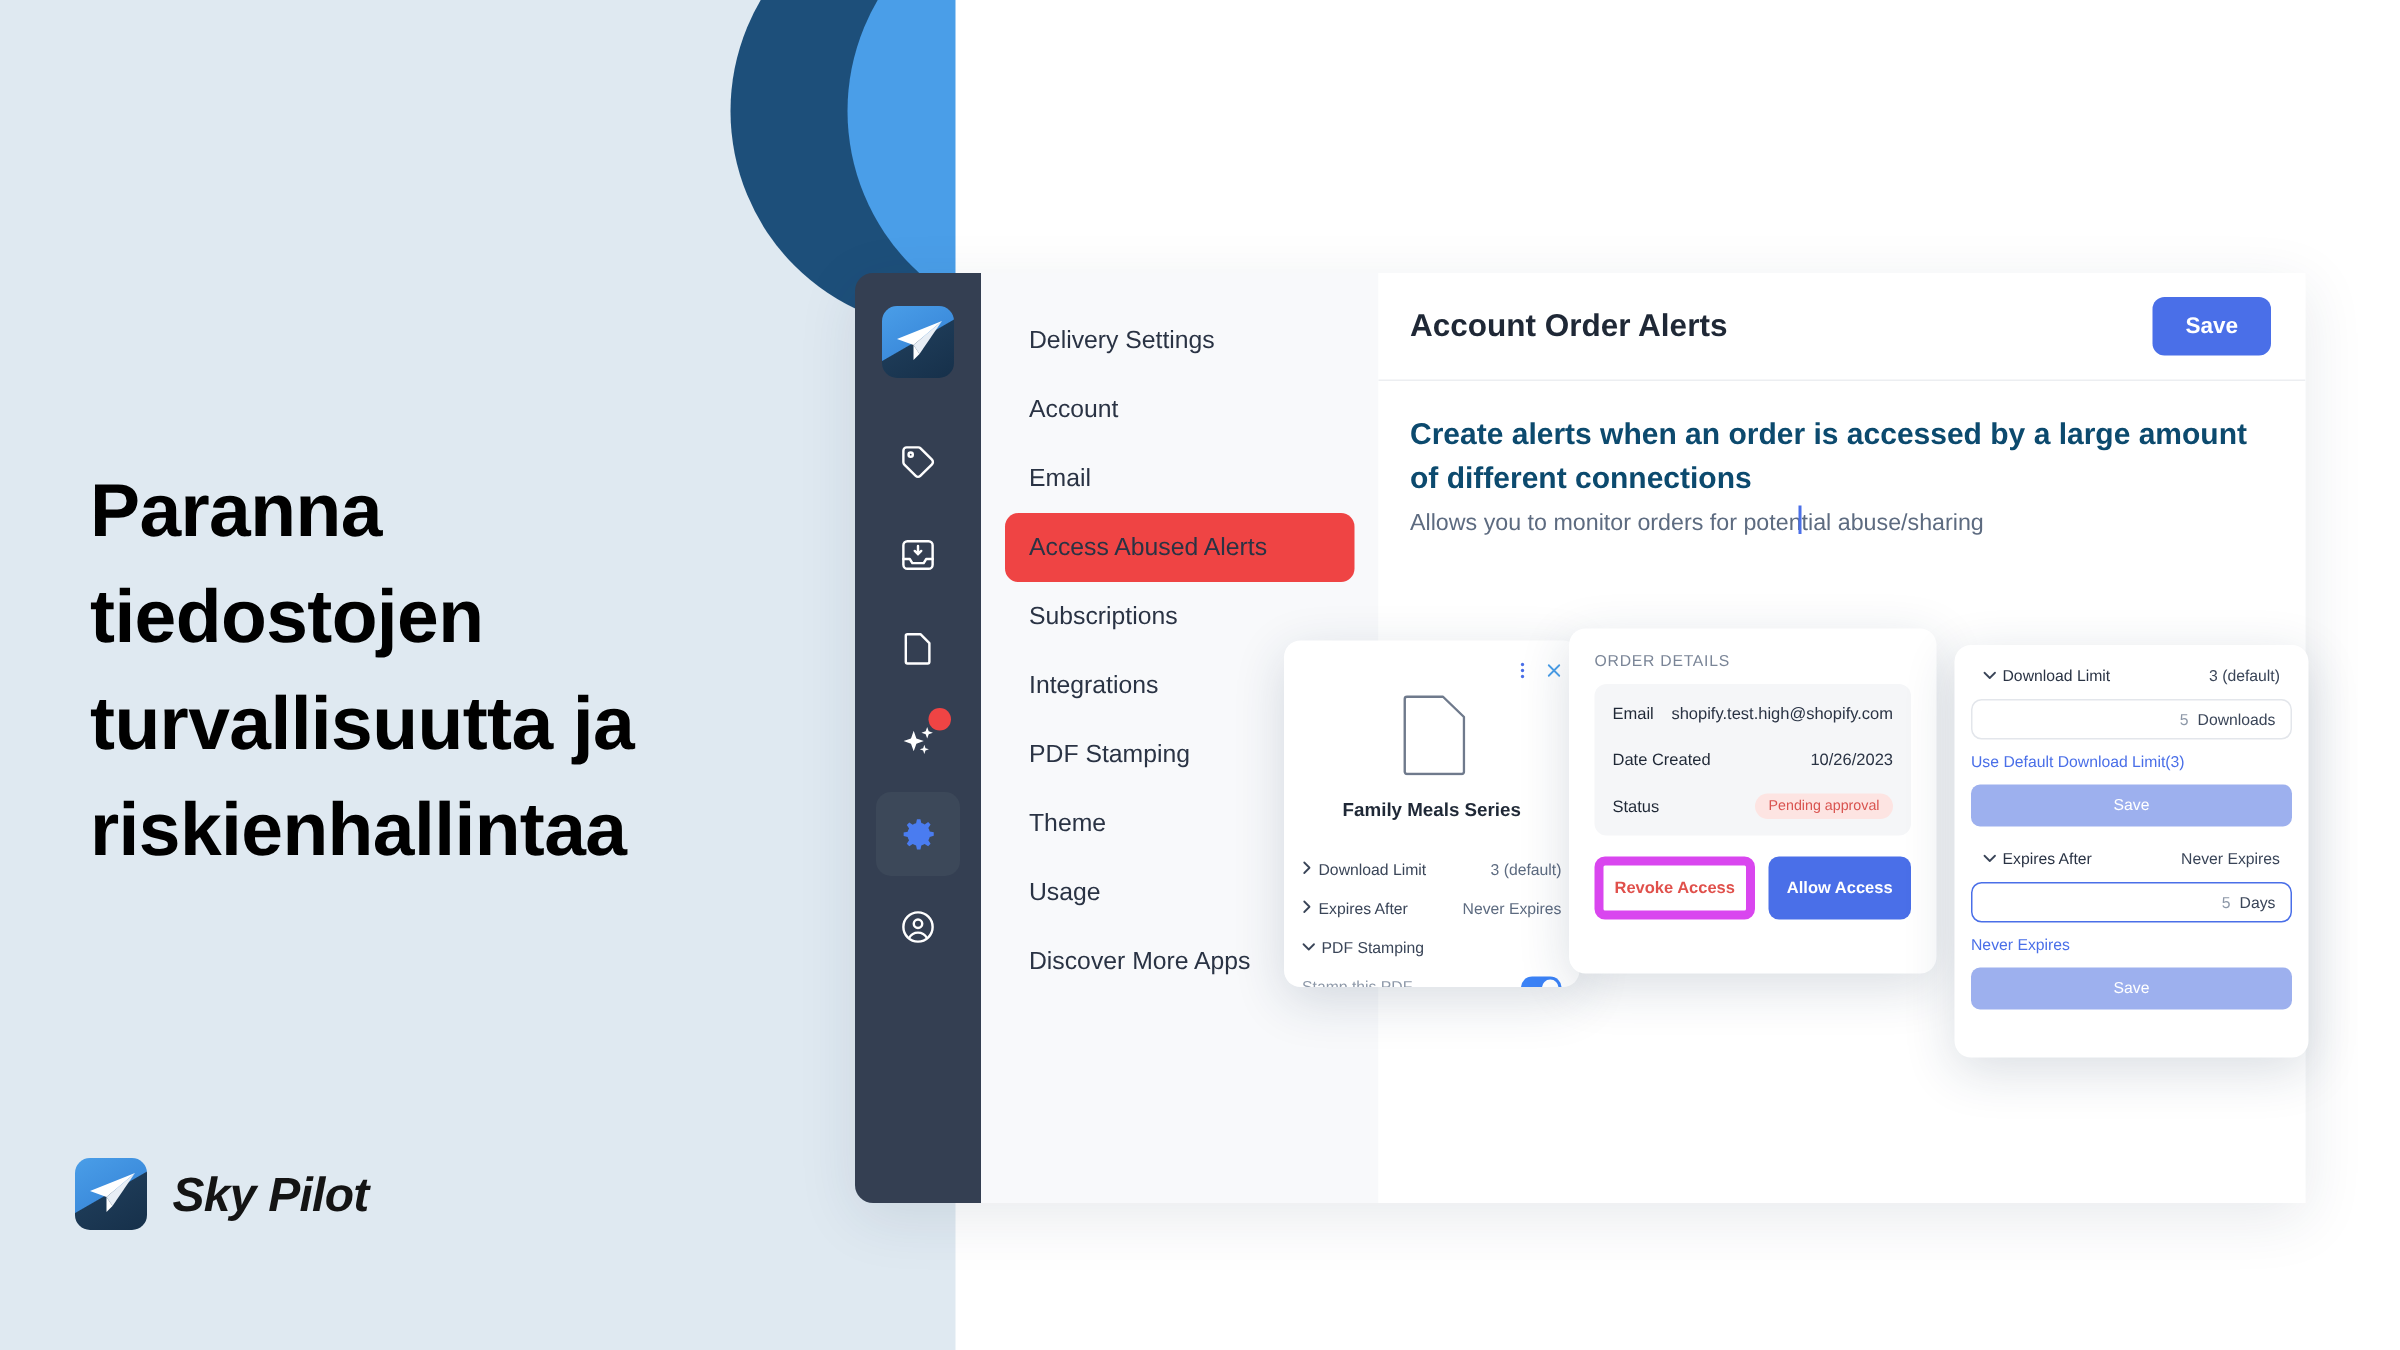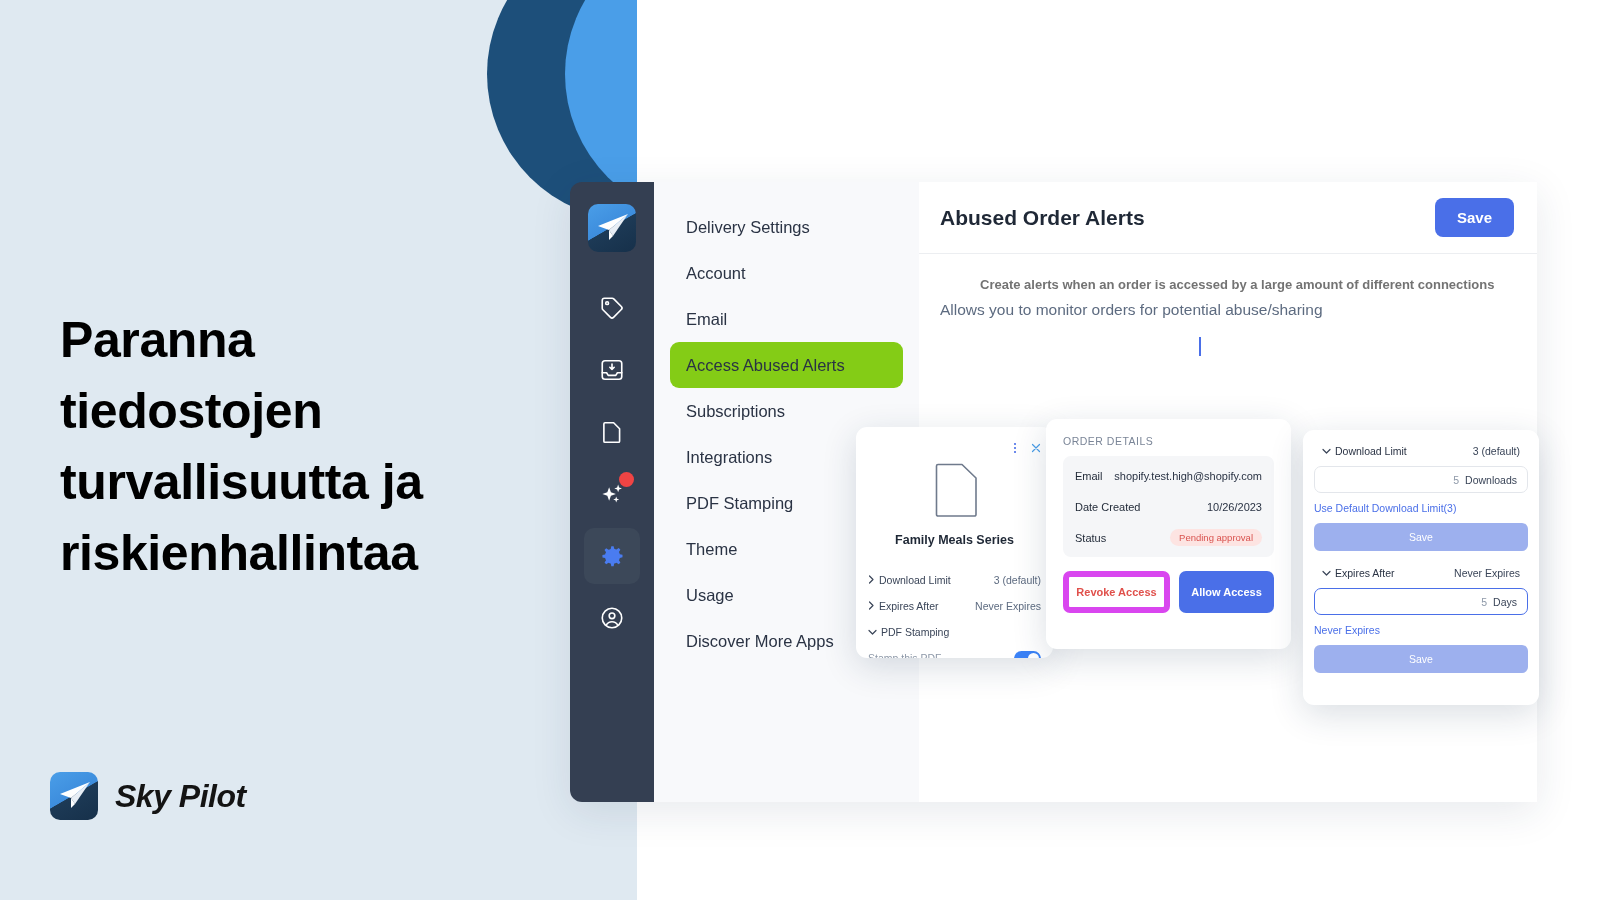--- a/index.html
+++ b/index.html
@@ -87,37 +87,37 @@
   .navcol {
     width: 265px; flex: none; background: #f8f9fb;
     padding: 22px 16px 0 16px;
   }
   .nav-item {
     height: 46px; display: flex; align-items: center;
     padding: 0 16px; border-radius: 9px;
     font-size: 16.5px; color: #2a3344; cursor: pointer;
     margin-bottom: 0px;
   }
-  .nav-item.active { background: #84cc16; }
+  .nav-item.active { background: #ef4444; }
 
   
   .pane { flex: 1; background: #ffffff; position: relative; }
   .pane-head {
     height: 72px; display: flex; align-items: center;
     justify-content: space-between; padding: 0 23px 0 21px;
     border-bottom: 1px solid #eceef1;
   }
   .pane-title { font-size: 21px; font-weight: 700; color: #1f2836; }
   .btn-save-primary {
     background: #4a6fe8; color: #fff; border: none;
     font-size: 15px; font-weight: 700; font-family: inherit;
     padding: 11px 22px; border-radius: 8px; cursor: pointer;
   }
   .pane-body { padding: 22px 23px 0 21px; }
-  .pane-lead { font-size: 13px; font-weight: 700; color: #737373; line-height: 1.45; margin-left: 40px; }
+  .pane-lead { font-size: 20px; font-weight: 700; color: #0c4a6e; line-height: 1.45; }
   .pane-sub { font-size: 15.5px; color: #5d6b80; margin-top: 6px; }
   .caret {
     position: absolute; left: 280px; top: 155px;
     width: 2px; height: 19px; background: #4a6fe8;
   }
 
   
   .float { position: absolute; border-radius: 11px; background: #fff;
            box-shadow: 0 9px 34px rgba(26,48,82,0.16); }
 
@@ -292,21 +292,21 @@
     <div class="nav-item">
       <span>Usage</span>
     </div>
     <div class="nav-item">
       <span>Discover More Apps</span>
     </div>
   </div>
 
   <div class="pane">
     <div class="pane-head">
-      <div class="pane-title">Abused Order Alerts</div>
+      <div class="pane-title">Account Order Alerts</div>
       <button class="btn-save-primary">Save</button>
     </div>
     <div class="pane-body">
       <div class="pane-lead">Create alerts when an order is accessed by a large amount of different connections</div>
       <div class="pane-sub">Allows you to monitor orders for potential abuse/sharing</div>
     </div>
     <div class="caret"></div>
   </div>
 </div>
 

